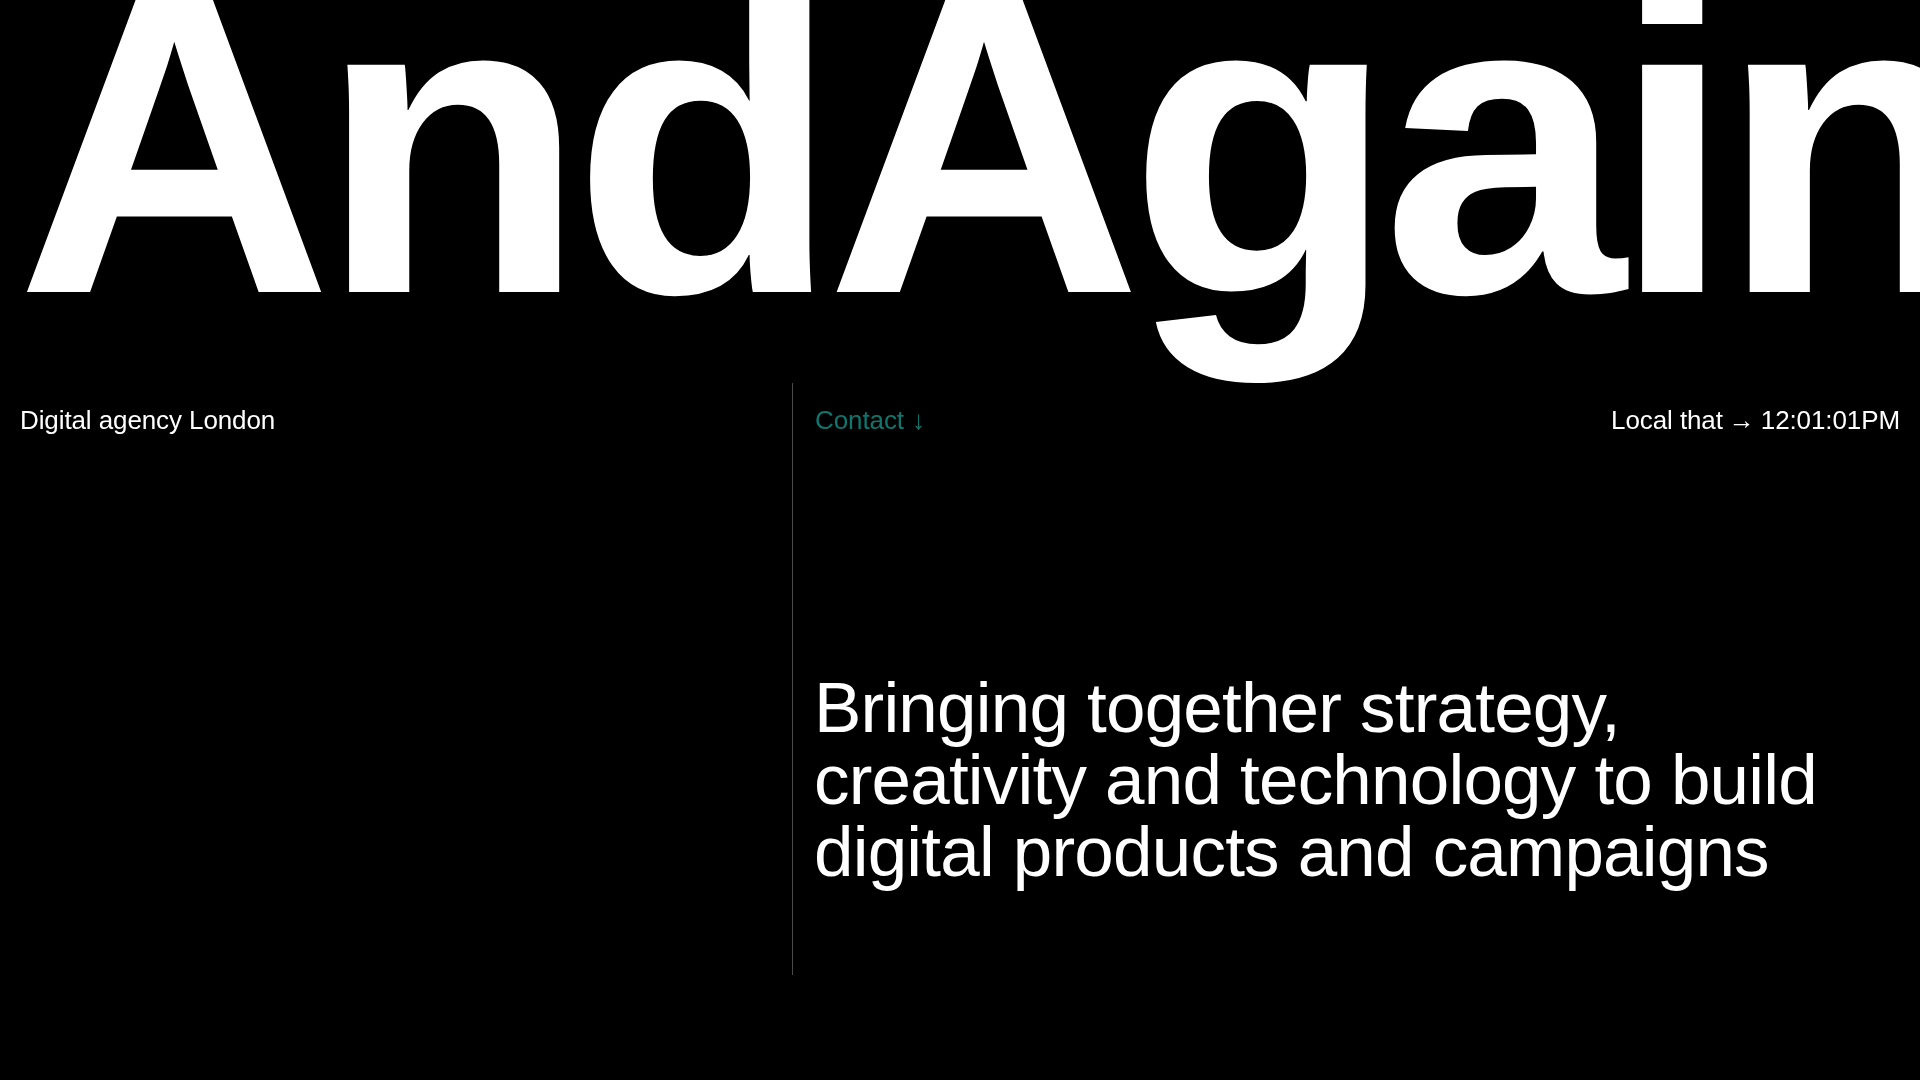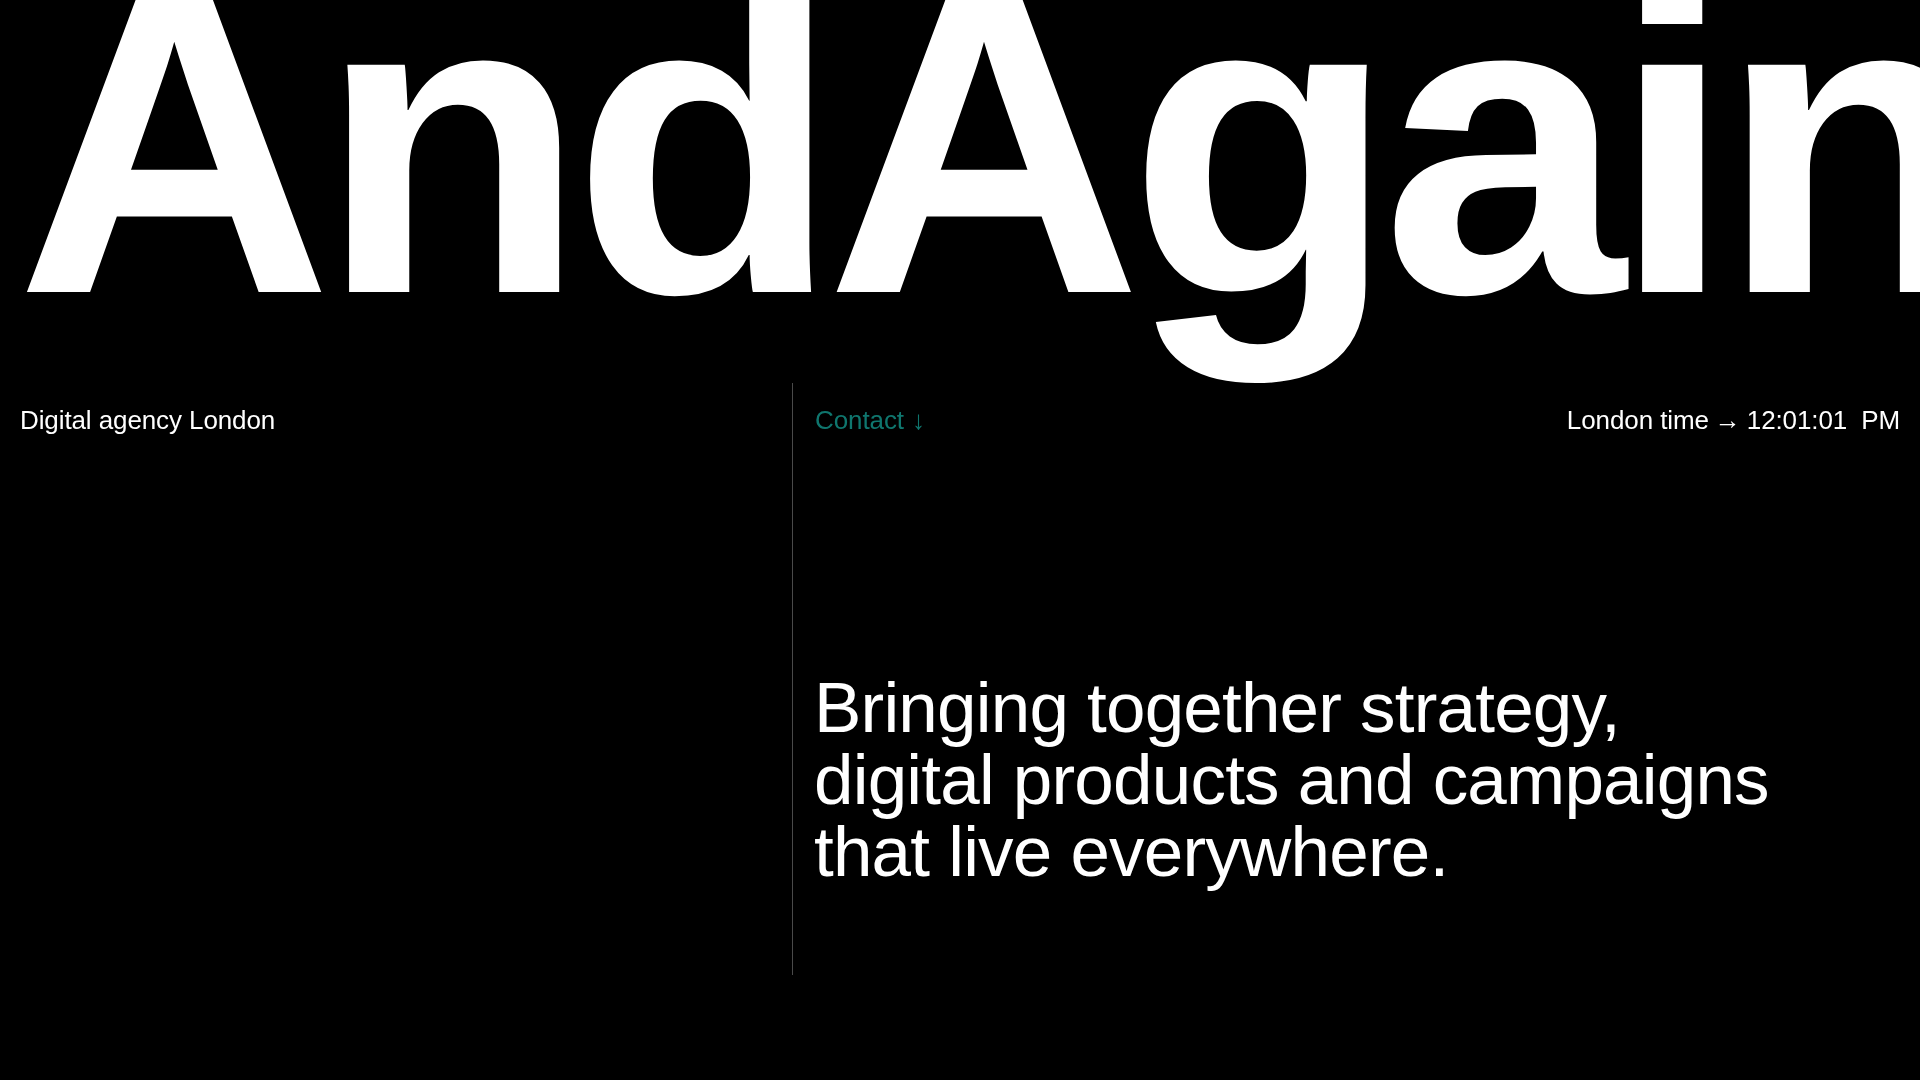--- a/index.html
+++ b/index.html
@@ -103,21 +103,21 @@
   }
 
   .meta-right .arrow-right {
     display:inline-block;
     margin:0 6px;
   }
 
   .meta-right .time-value { }
 
   .meta-right .meridiem {
-    margin-left:14px;
+    margin-left:0;
   }
 
   
   .divider {
     position:absolute;
     left:792px;
     top:383px;
     width:1px;
     height:592px;
     background:#4a4a4a;
@@ -150,22 +150,22 @@
 
 <div class="meta-row">
 
   <div class="meta-left">Digital agency London</div>
 
   <div class="meta-center">
     <span>Contact</span><span class="arrow-down">↓</span>
   </div>
 
   <div class="meta-right">
-    <span>London time</span><span class="arrow-right">→</span><span class="time-value">12:01:01</span><span class="meridiem">PM</span>
+    <span>Local that</span><span class="arrow-right">→</span><span class="time-value">12:01:01</span><span class="meridiem">PM</span>
   </div>
 
 </div>
 
 <div class="headline">
   <span class="hl-line">Bringing together strategy,</span>
+  <span class="hl-line">creativity and technology to build</span>
   <span class="hl-line">digital products and campaigns</span>
-  <span class="hl-line">that live everywhere.</span>
 </div>
 
 </body></html>

